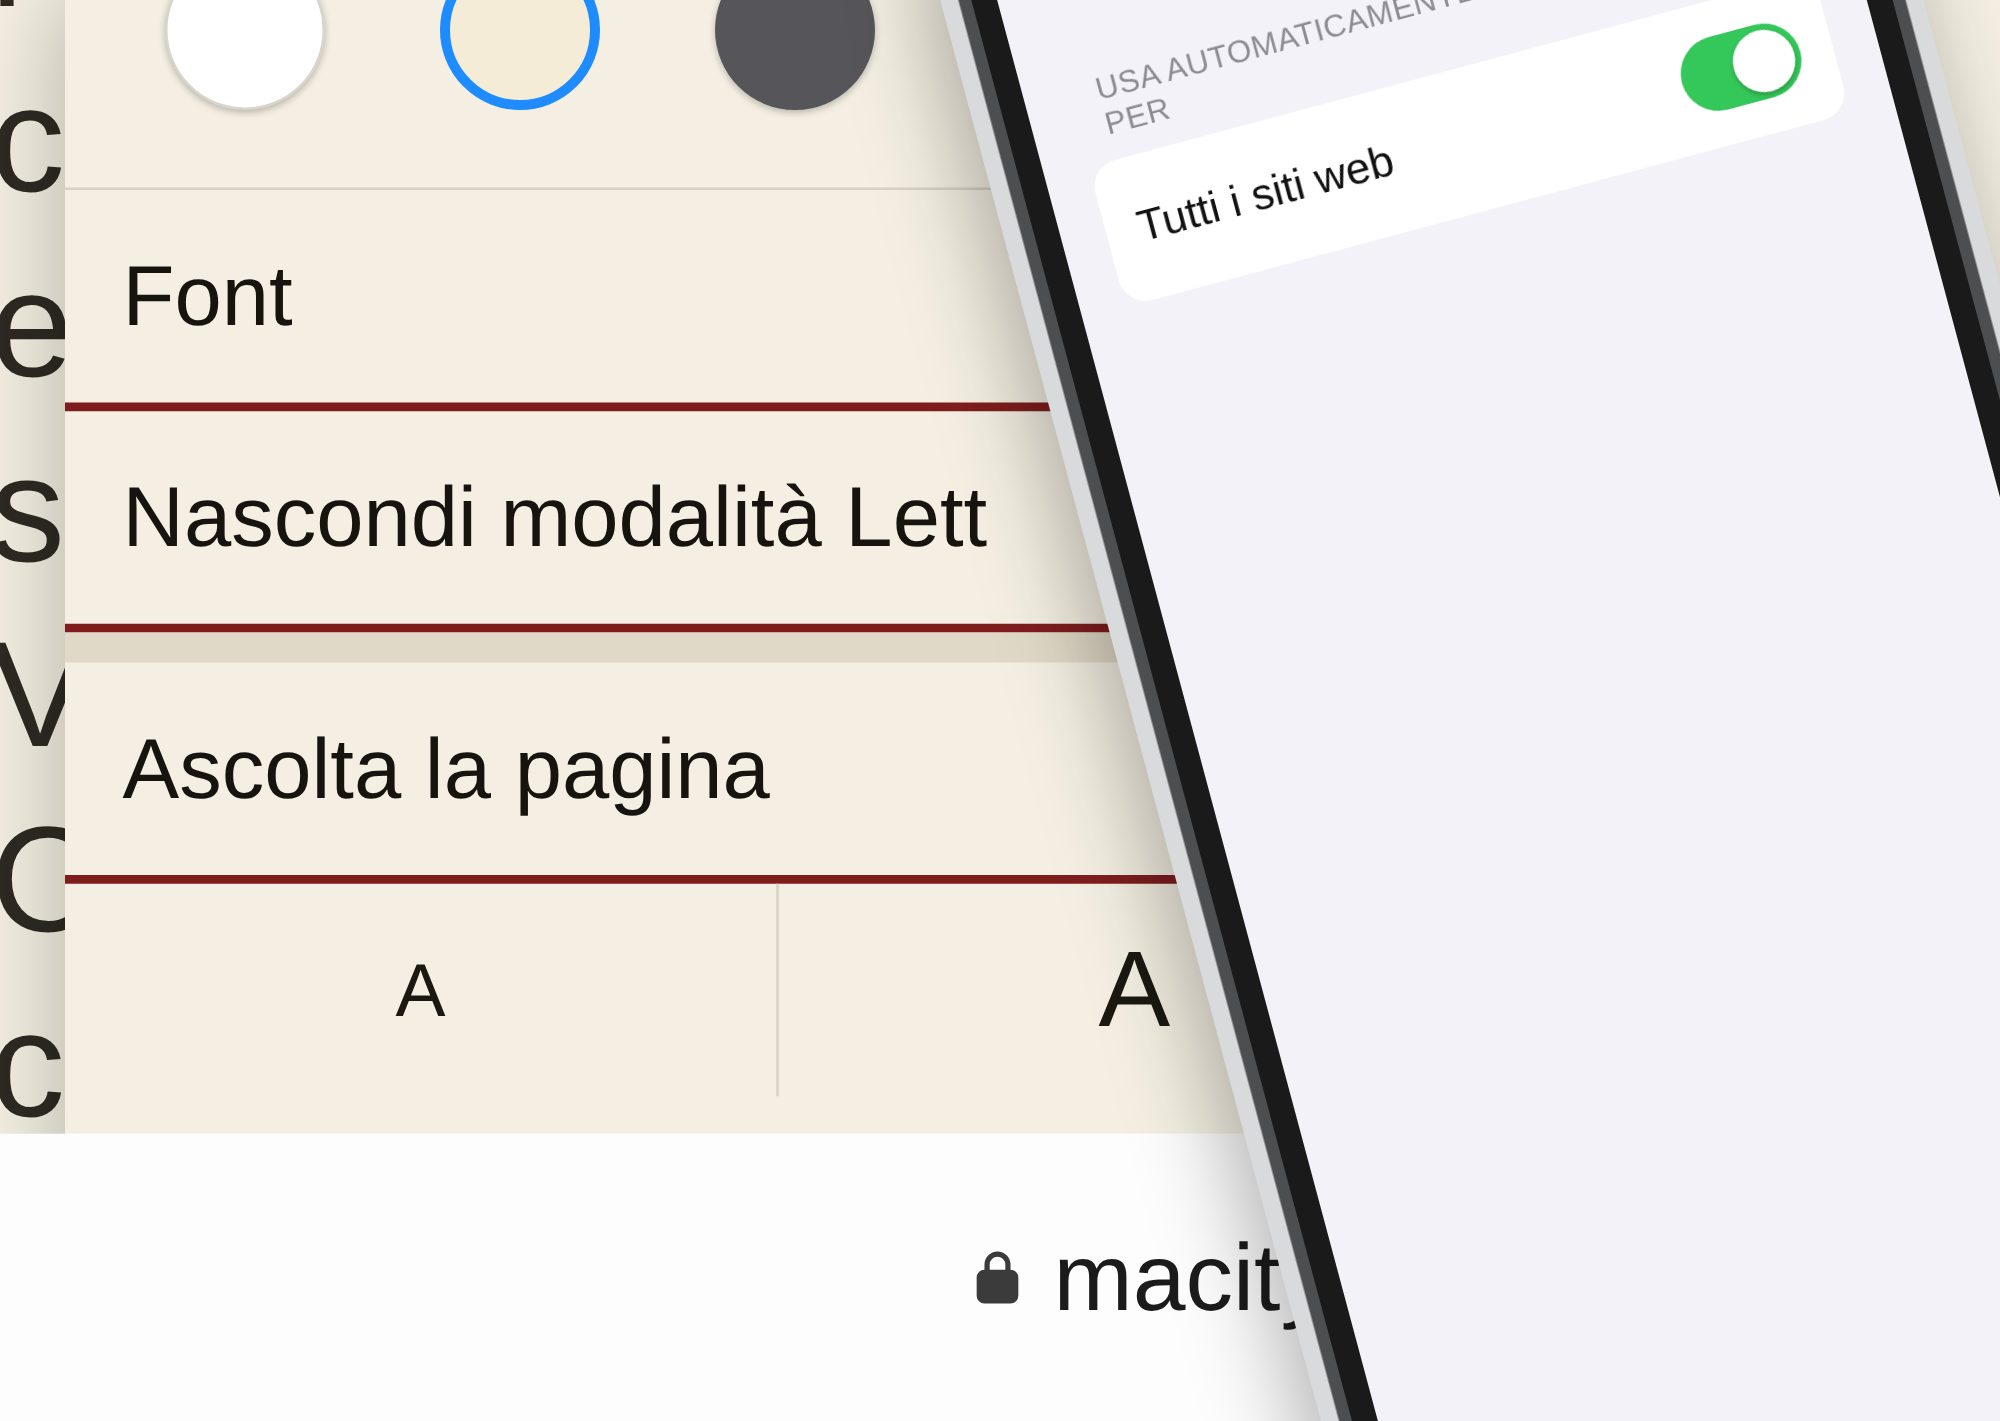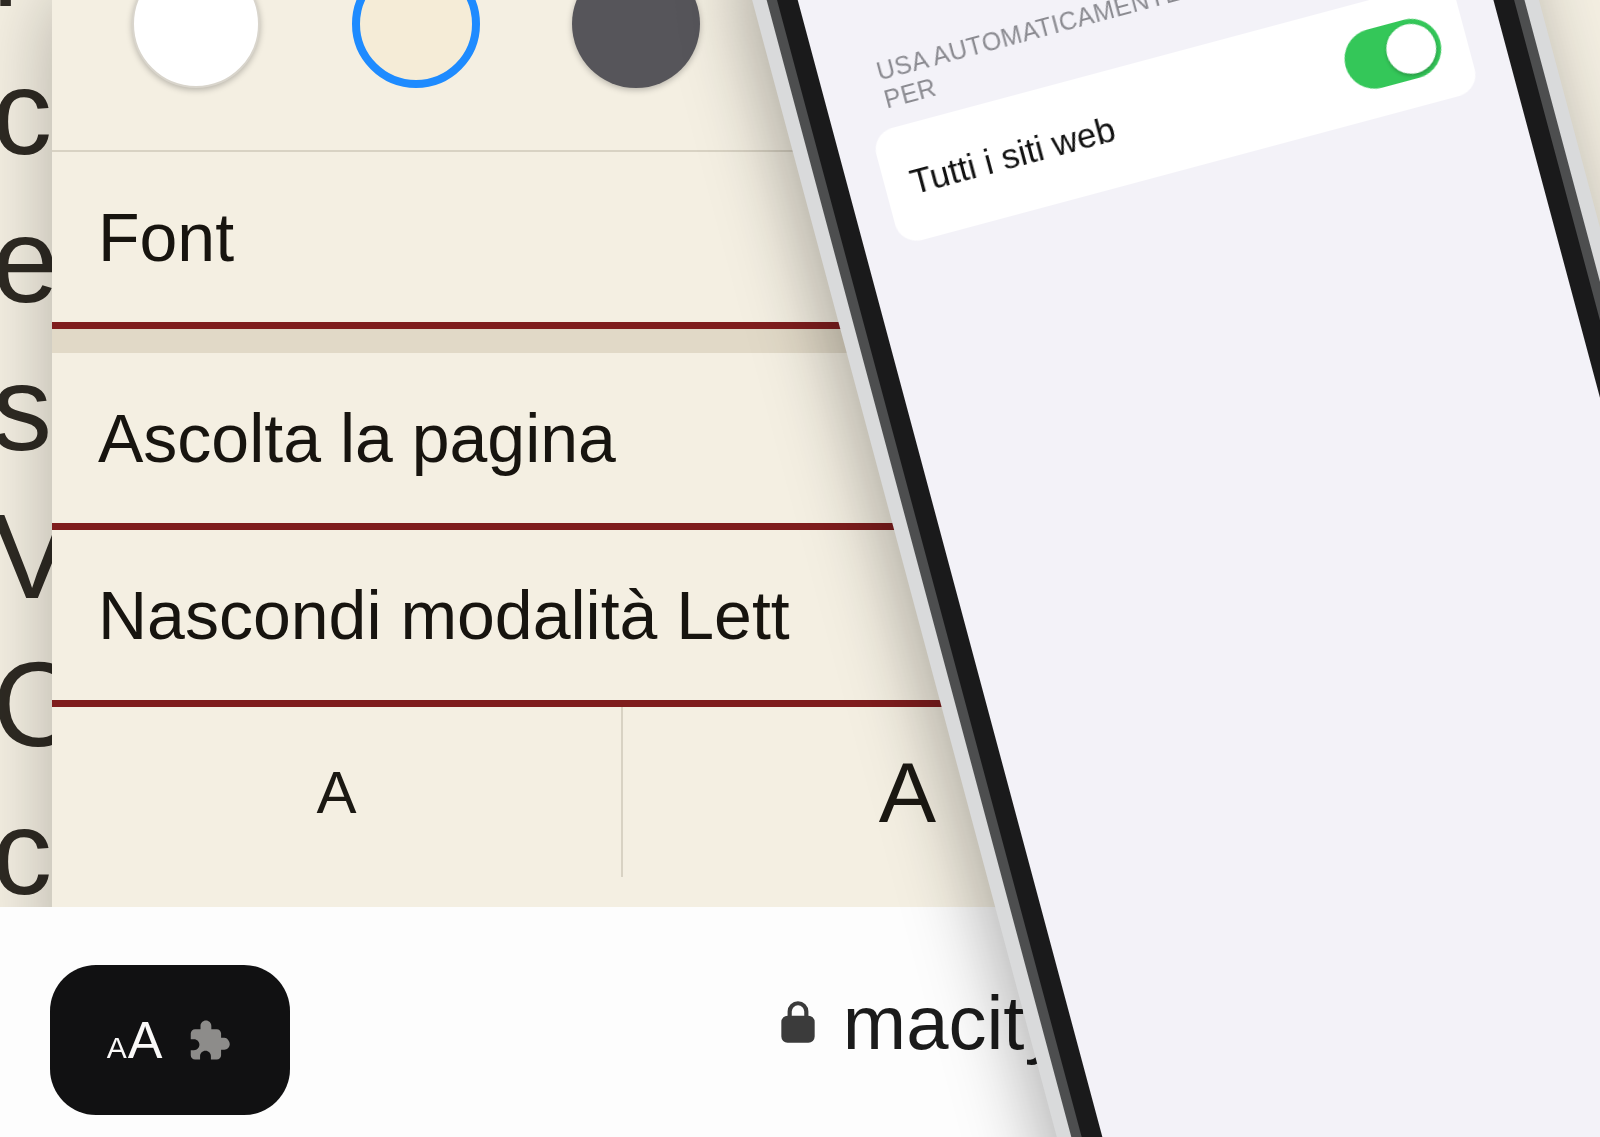--- a/index.html
+++ b/index.html
@@ -258,50 +258,40 @@
     <div class="theme-circle theme-sepia"></div>
     <div class="theme-circle theme-gray"></div>
     <div class="theme-circle theme-black"></div>
   </div>
 
   <div class="popup-row">
     <span>Font</span>
     <span class="value">San Franci</span>
   </div>
 
+  <div class="popup-row">
+    <span>Nascondi modalità Lett</span>
+  </div>
+
   <div class="popup-row section">
     <span>Ascolta la pagina</span>
-  </div>
-
-  <div class="popup-row">
-    <span>Nascondi modalità Lett</span>
   </div>
 
   <div class="size-row">
     <div class="size-btn size-small">
       <span>A</span>
     </div>
     <div class="size-btn size-large">
       <span>A</span>
     </div>
   </div>
 
 </div>
 
 <div class="addressbar-area">
-  <div class="aa-pill">
-    <span class="aa-text">
-      <span>A</span><span class="big">A</span>
-    </span>
-    <span class="puzzle">
-      <svg width="52" height="52" viewBox="0 0 24 24" fill="#8d8c8a">
-          <path d="M20 11h-1.5V9c0-1.1-.9-2-2-2H14V5.5C14 4.12 12.88 3 11.5 3S9 4.12 9 5.5V7H6.5C5.4 7 4.5 7.9 4.5 9v2.7H6c1.38 0 2.5 1.12 2.5 2.5S7.38 16.7 6 16.7H4.5V19c0 1.1.9 2 2 2h2.3v-1.5c0-1.38 1.12-2.5 2.5-2.5s2.5 1.12 2.5 2.5V21H16.5c1.1 0 2-.9 2-2v-2.5H20c1.38 0 2.5-1.12 2.5-2.5S21.38 11 20 11z"></path>
-        </svg>
-    </span>
-  </div>
 
   <div class="url">
     <span>
       <svg width="50" height="56" viewBox="0 0 24 24" fill="#3b3b3b">
           <path d="M17 9V7a5 5 0 0 0-10 0v2a3 3 0 0 0-3 3v7a3 3 0 0 0 3 3h10a3 3 0 0 0 3-3v-7a3 3 0 0 0-3-3zm-8-2a3 3 0 1 1 6 0v2H9z"></path>
         </svg>
     </span>
     <span>macitynet.it</span>
   </div>
 </div>

